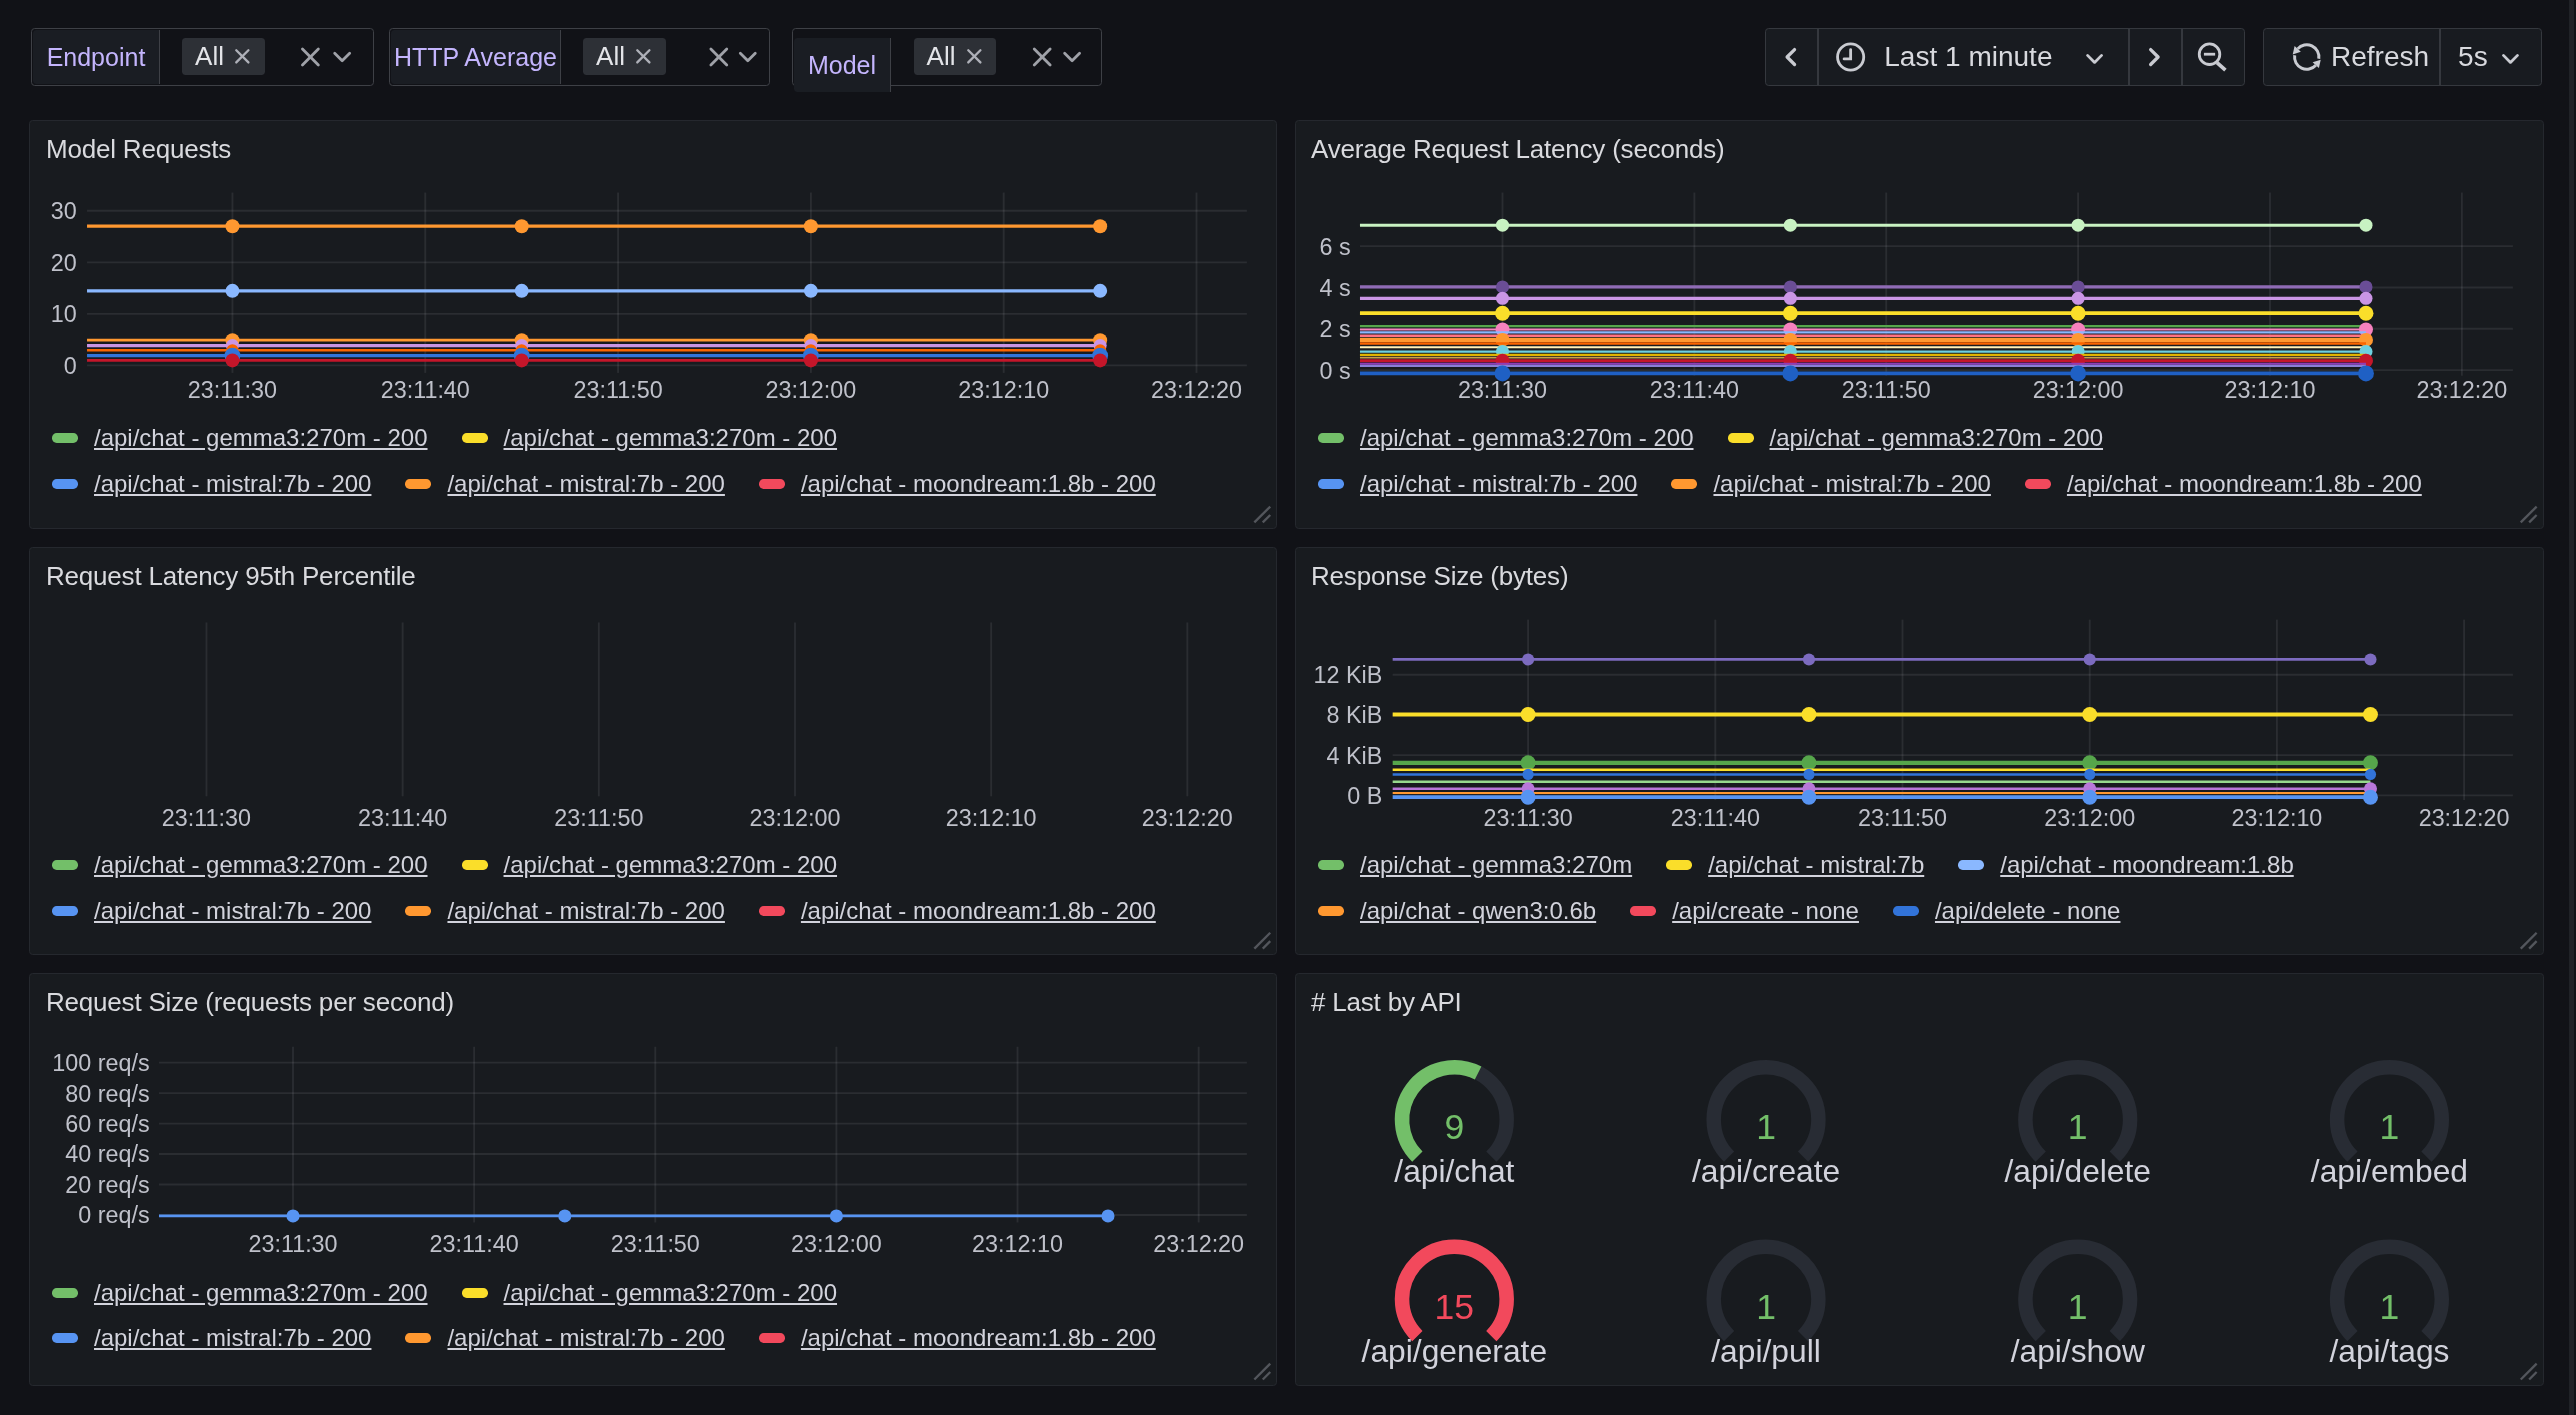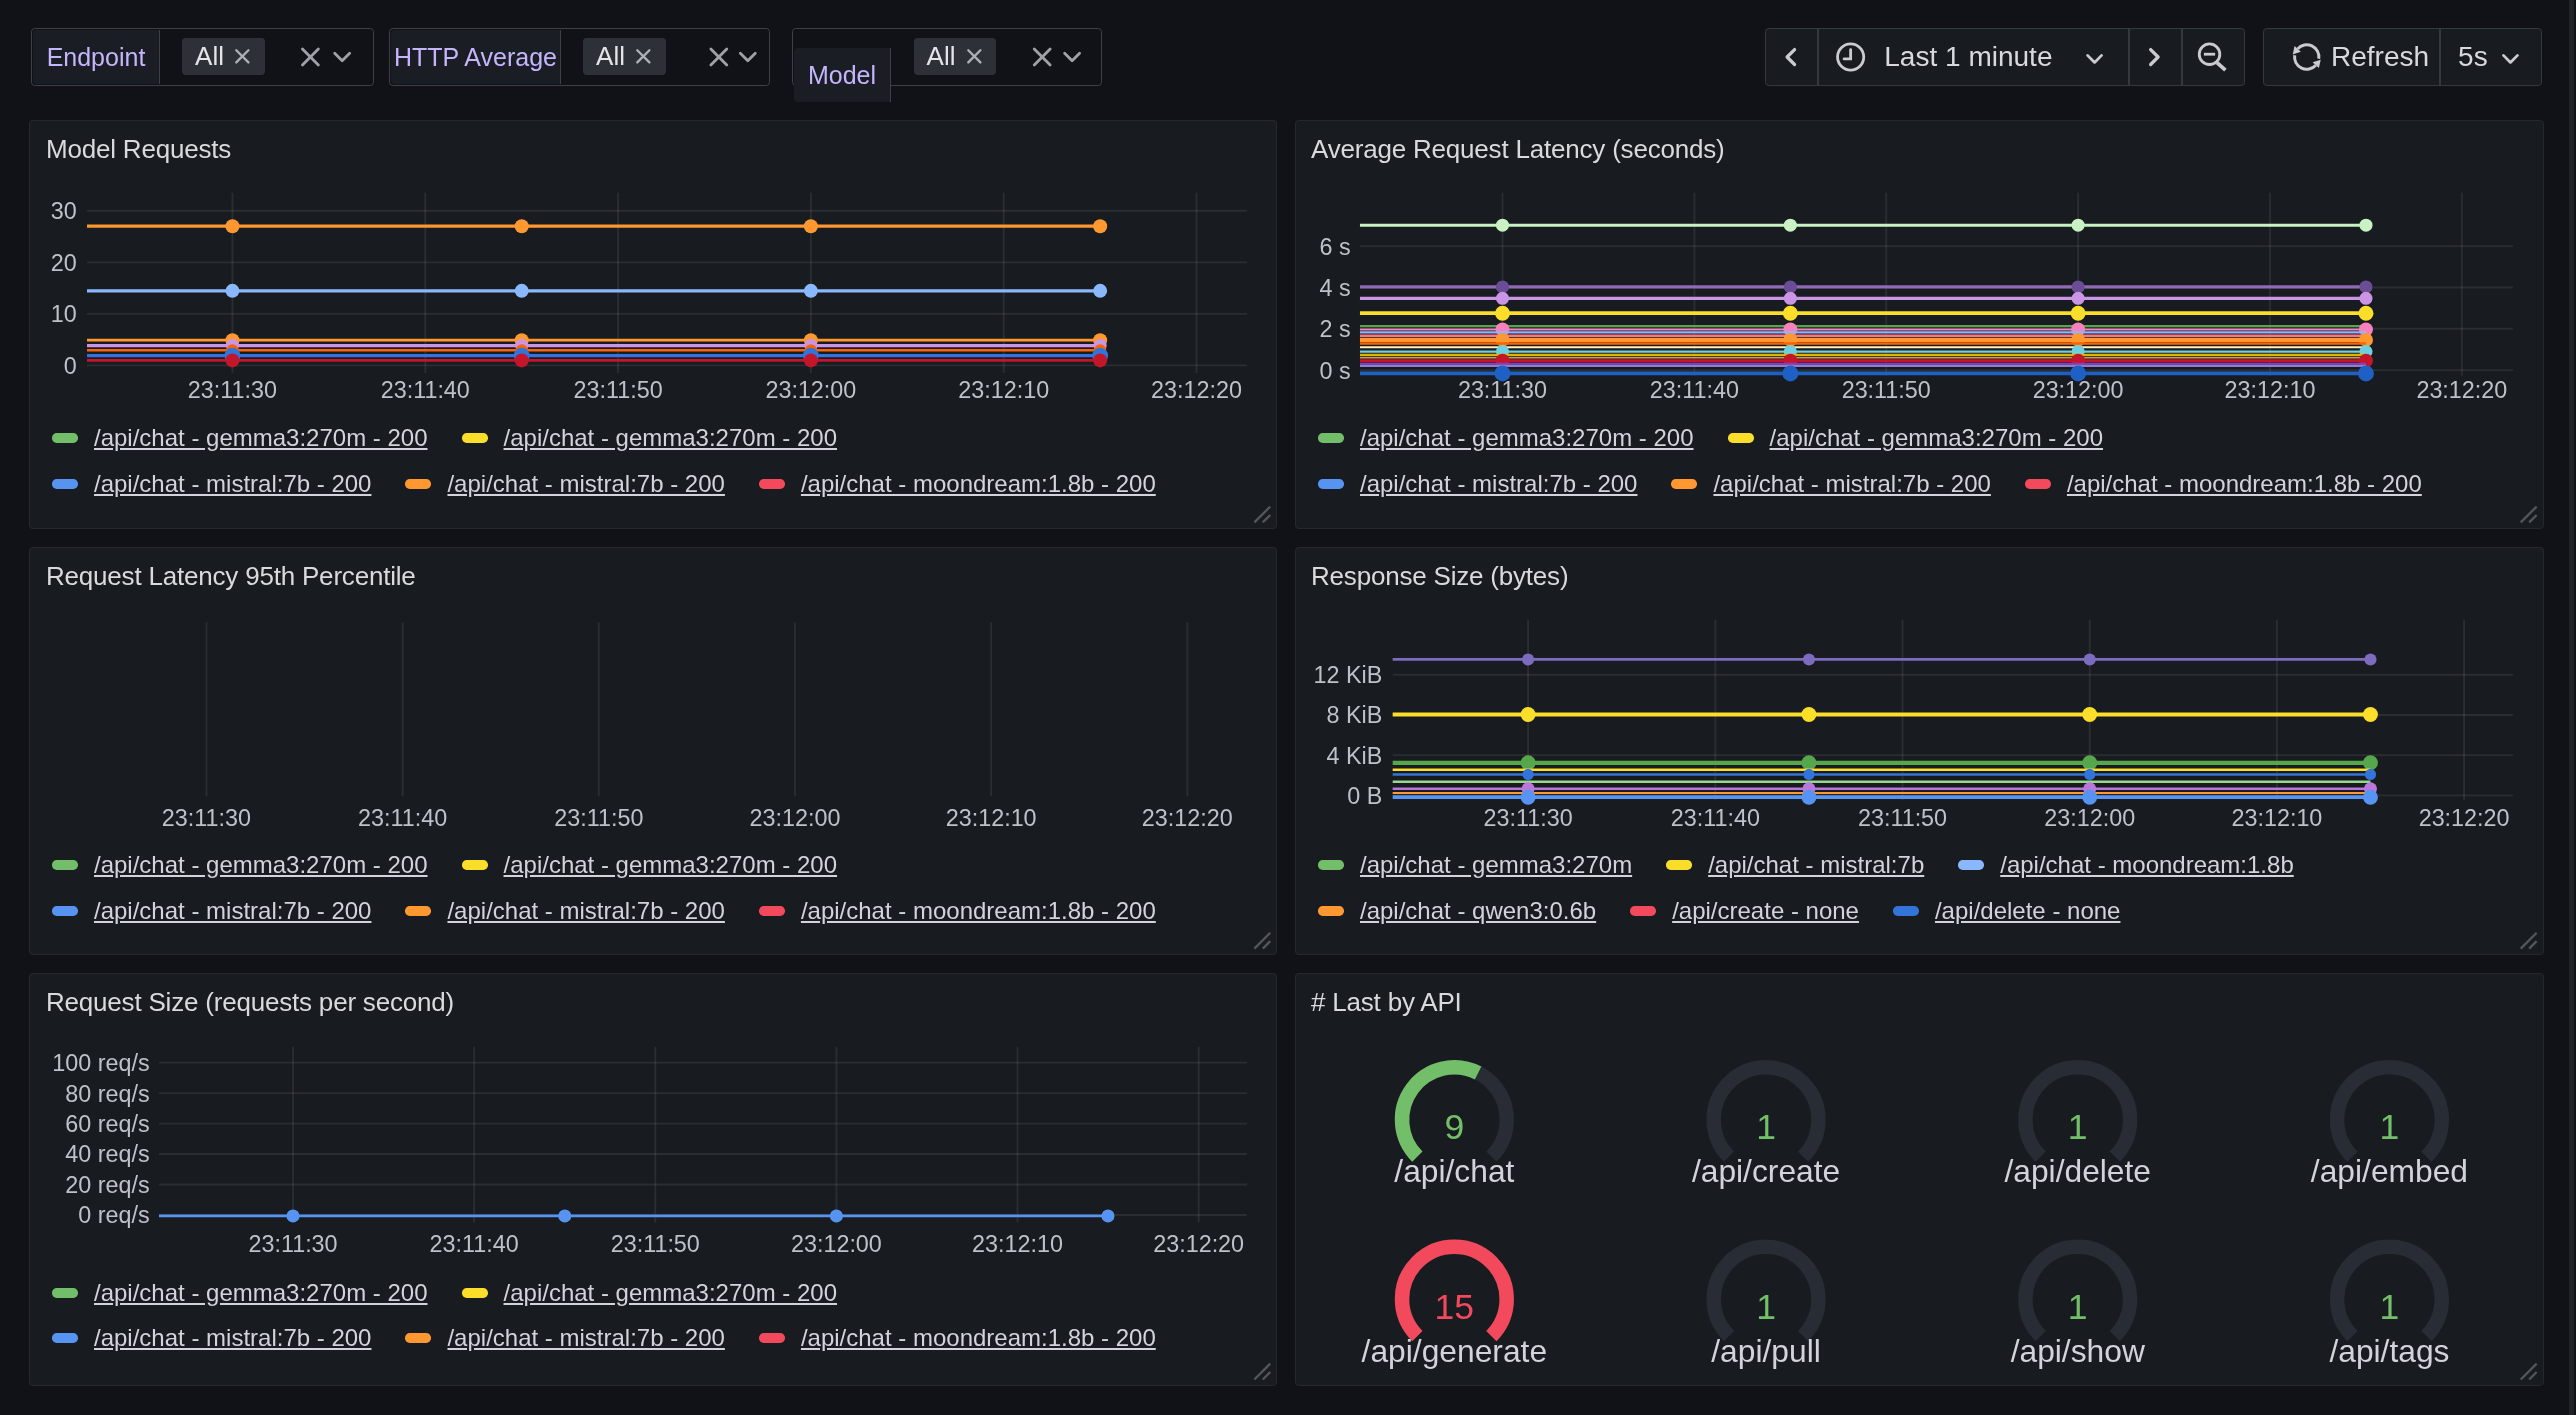--- a/index.html
+++ b/index.html
@@ -83,21 +83,21 @@
     </svg></div>
 <div class="fbox" style="left:389px;top:28px;width:381px;height:58px"></div>
 <div class="flab" style="left:391px;top:30px;width:170px;height:54px">HTTP Average</div>
 <div class="chip" style="left:583px;top:38px;width:83px;height:37px">All<svg width="18.7" height="18.7" viewBox="0 0 20 20" style="margin-left:9.3px">
       <g stroke="#aeb0b8" stroke-width="2.5" stroke-linecap="round">
         <line x1="3.5" y1="3.5" x2="16.5" y2="16.5"></line>
         <line x1="3.5" y1="16.5" x2="16.5" y2="3.5"></line>
       </g>
     </svg></div>
 <div class="fbox" style="left:792px;top:28px;width:310px;height:58px"></div>
-<div class="flab" style="left:794px;top:48px;width:97px;height:54px">Model</div>
+<div class="flab" style="left:794px;top:38px;width:97px;height:54px">Model</div>
 <div class="chip" style="left:914px;top:38px;width:82px;height:37px">All<svg width="18.7" height="18.7" viewBox="0 0 20 20" style="margin-left:9.3px">
       <g stroke="#aeb0b8" stroke-width="2.5" stroke-linecap="round">
         <line x1="3.5" y1="3.5" x2="16.5" y2="16.5"></line>
         <line x1="3.5" y1="16.5" x2="16.5" y2="3.5"></line>
       </g>
     </svg></div>
 <div class="tbox" style="left:1765px;top:28px;width:480px;height:58px"></div>
 <div class="tdiv" style="left:1817px;top:28px;height:58px"></div>
 <div class="tdiv" style="left:2128px;top:28px;height:58px"></div>
 <div class="tdiv" style="left:2181px;top:28px;height:58px"></div>

